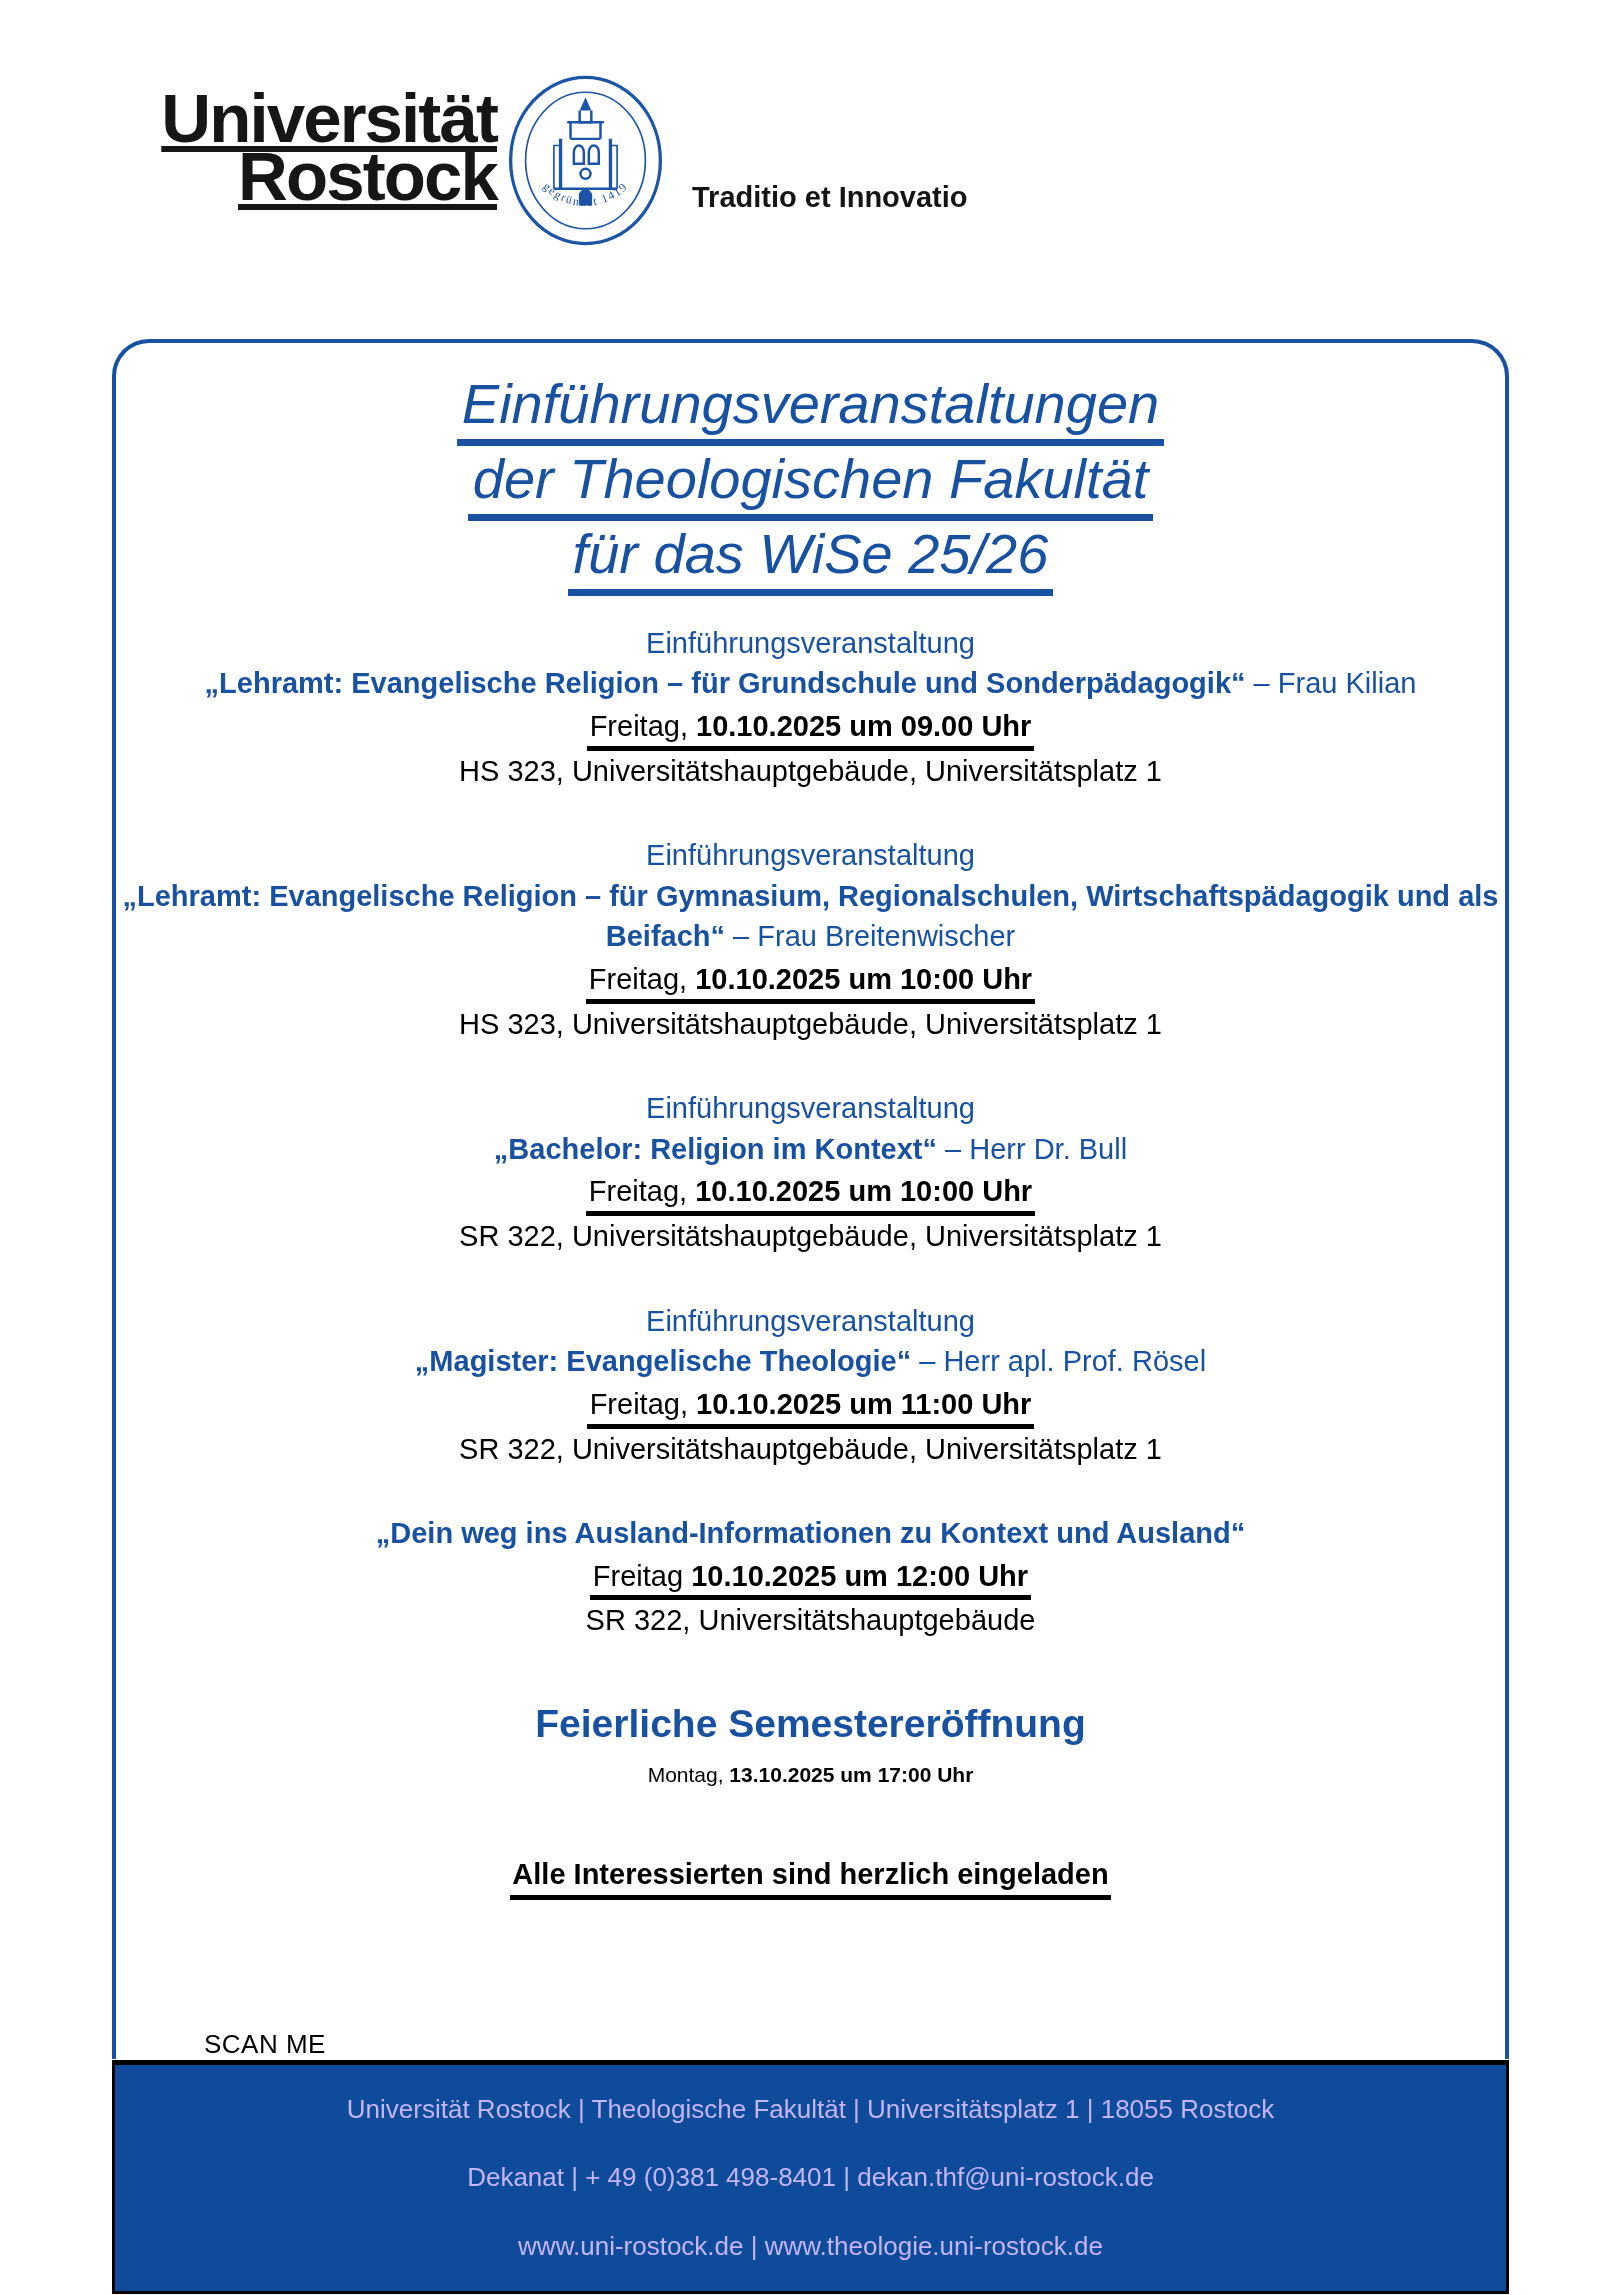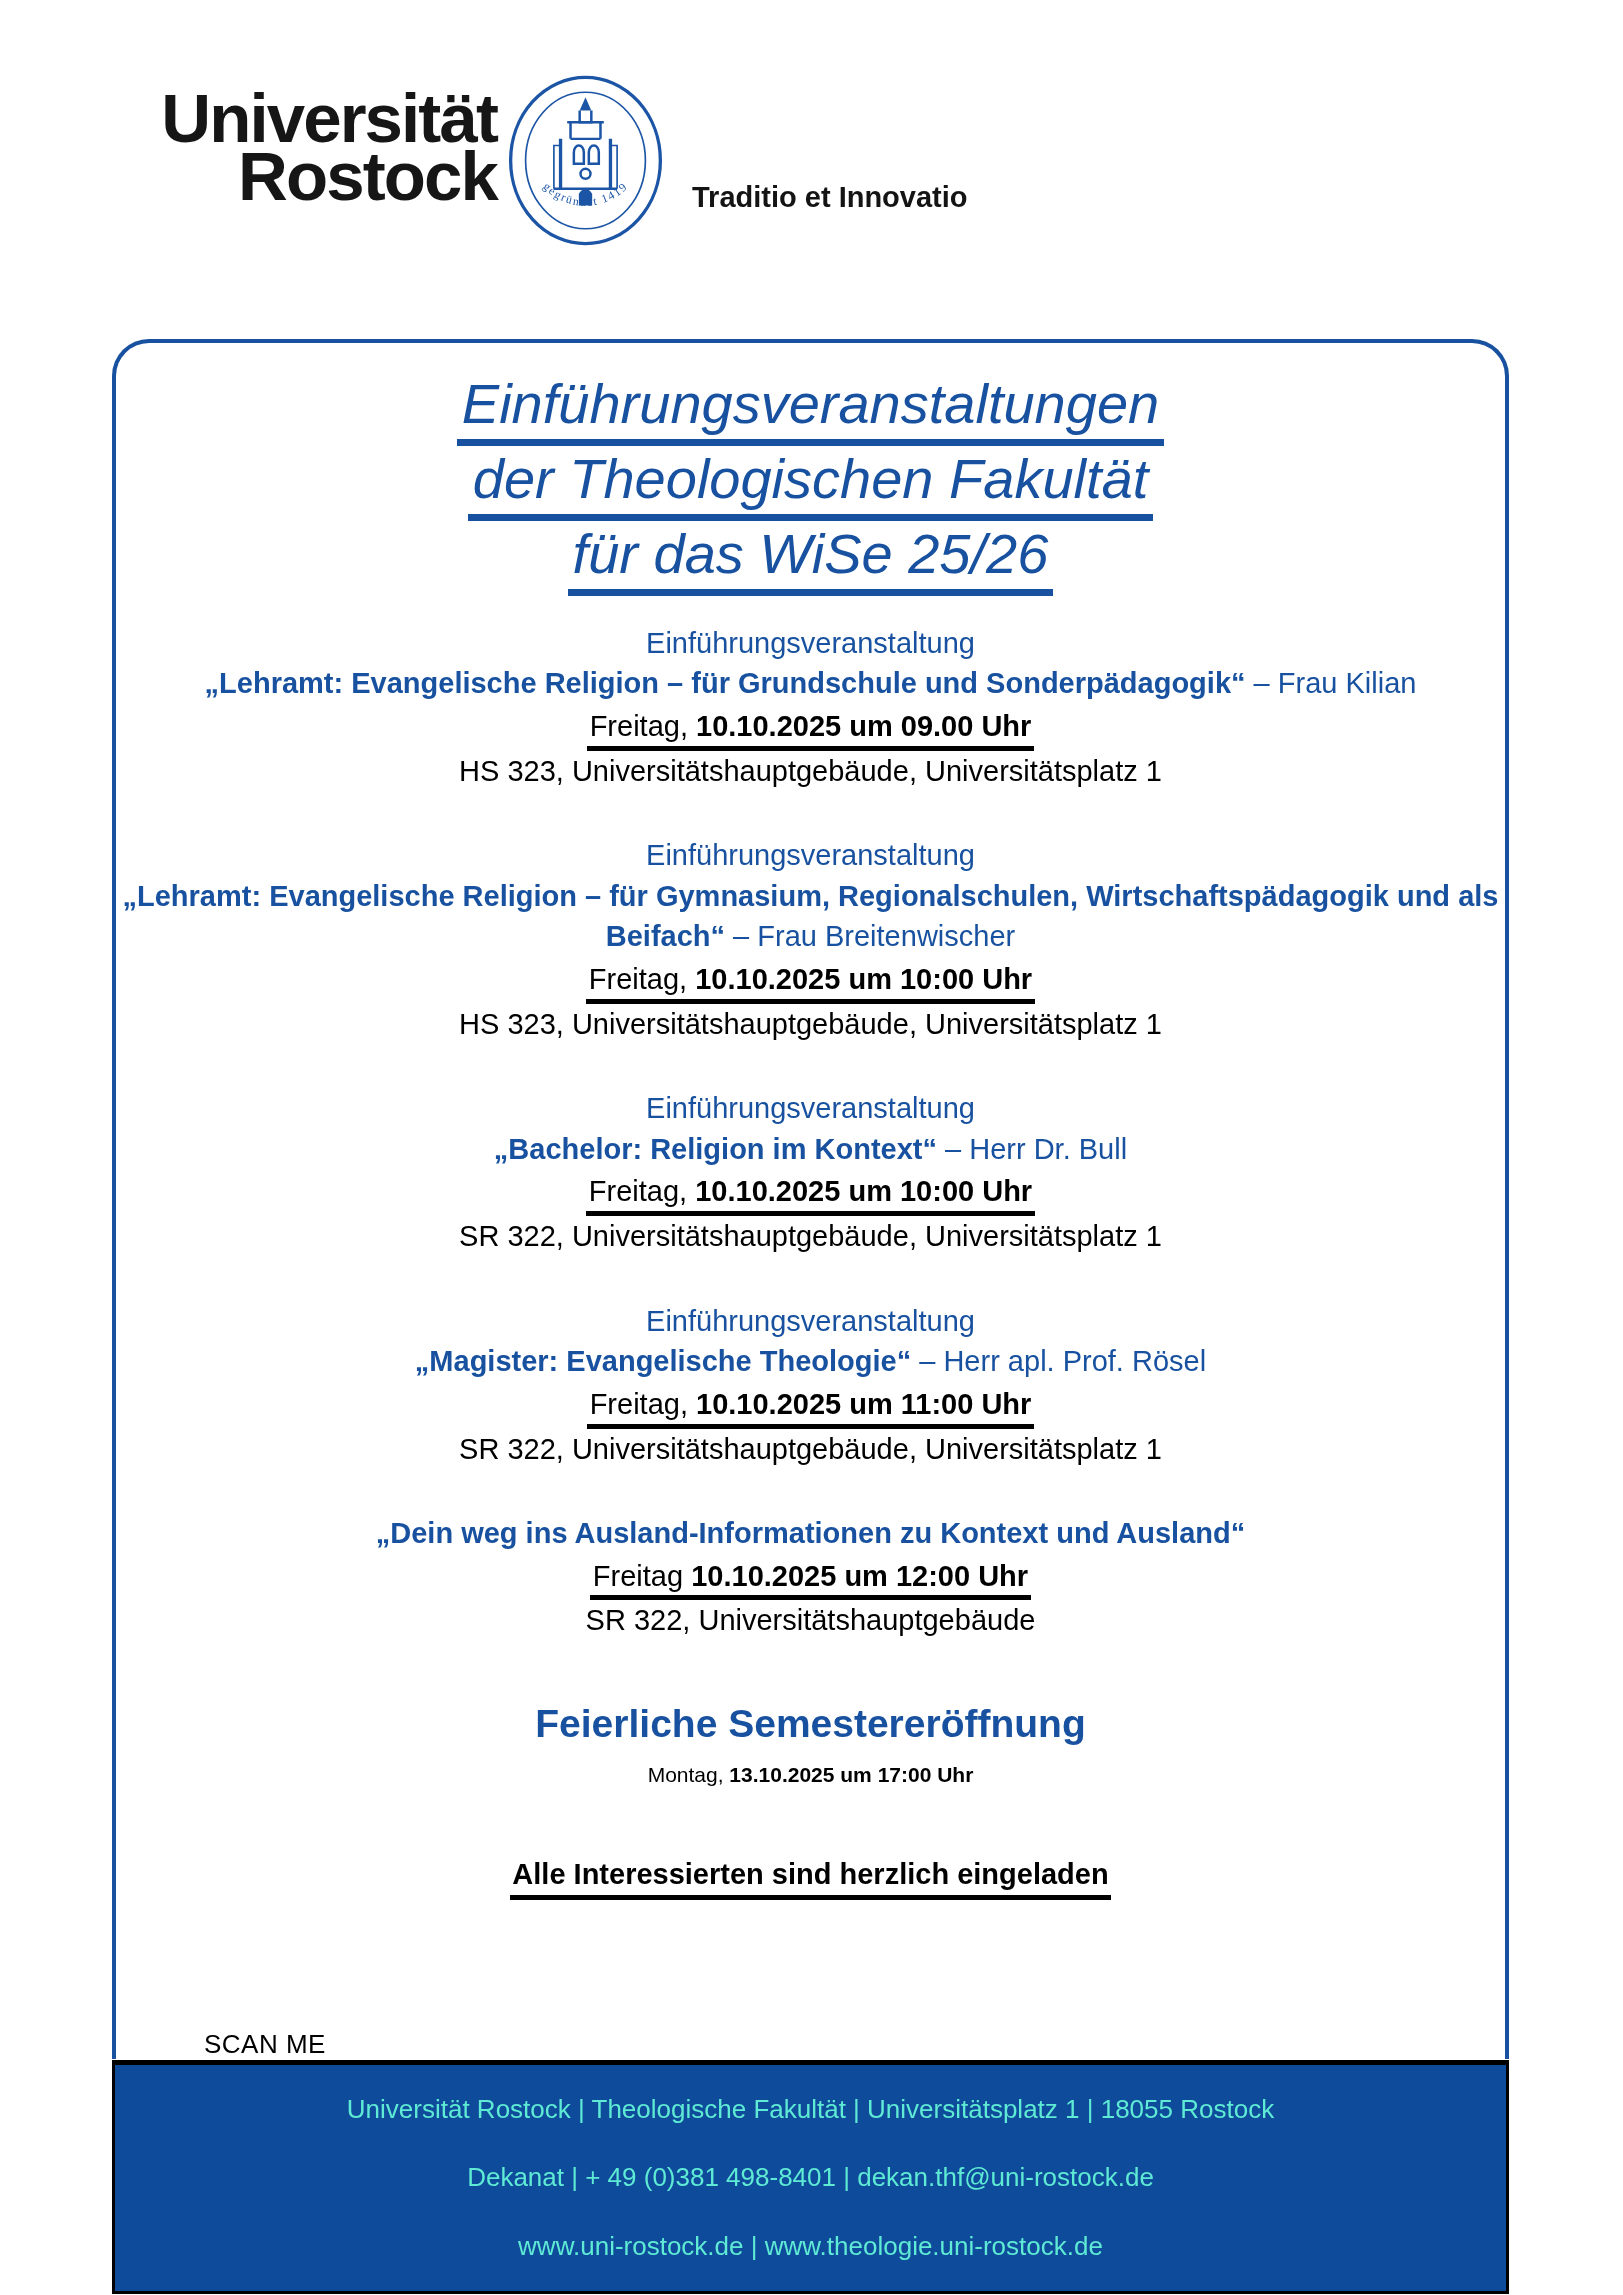--- a/index.html
+++ b/index.html
@@ -21,20 +21,21 @@
     position: absolute;
     left: 113px;
     top: 90px;
     width: 384px;
     text-align: right;
     font-weight: bold;
     color: #161616;
     font-size: 69px;
     line-height: 0.84;
     letter-spacing: -1.9px;
+    text-decoration: underline;
   }
   .seal {
     position: absolute;
     left: 502px;
     top: 69px;
     width: 167px;
     height: 183px;
   }
   .tagline {
     position: absolute;
@@ -145,21 +146,21 @@
     background: #0E4C9B;
     border: 3.2px solid #000000;
     border-top-width: 5.1px;
     display: flex;
     flex-direction: column;
     justify-content: center;
     align-items: center;
     gap: 41px;
   }
   .footer .f-line {
-    color: #5eead4;
+    color: #c4b5fd;
     font-size: 26px;
     line-height: 1.05;
     text-align: left;
   }
 </style>
 </head>
 <body>
 
 <div id="poster">
 

